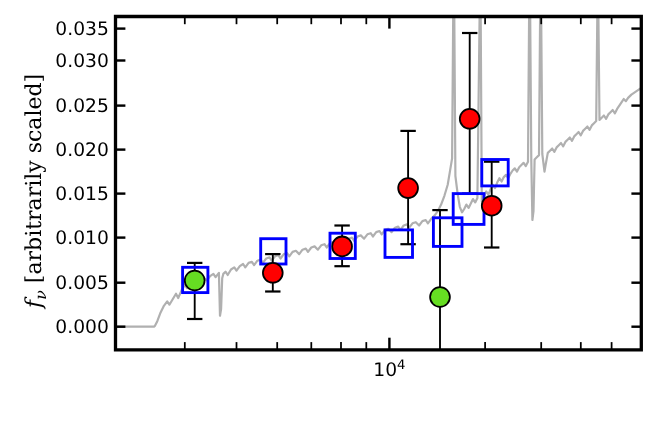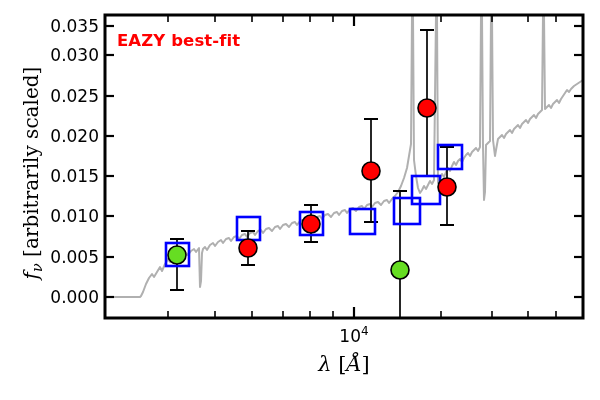--- a/index.html
+++ b/index.html
@@ -262,23 +262,19 @@
       <text class="ticklabel" x="99" y="102" text-anchor="end">0.025</text>
       <text class="ticklabel" x="99" y="61" text-anchor="end">0.030</text>
       <text class="ticklabel" x="99" y="32" text-anchor="end">0.035</text>
     </g>
 
     <g>
       <text class="ticklabel" x="354" y="342" text-anchor="middle">10<tspan font-size="12" dy="-7">4</tspan></text>
     </g>
   </svg>
 
-  <div id="annotation">EAZY best-fit</div>
 
   <div id="ylabel">
     <span class="ital">f</span><span class="sub">ν</span> [arbitrarily scaled]
   </div>
 
-  <div id="xlabel">
-    <span class="ital">λ</span> [<span class="ital">Å</span>]
-  </div>
 
 </div>
 
 </body></html>

